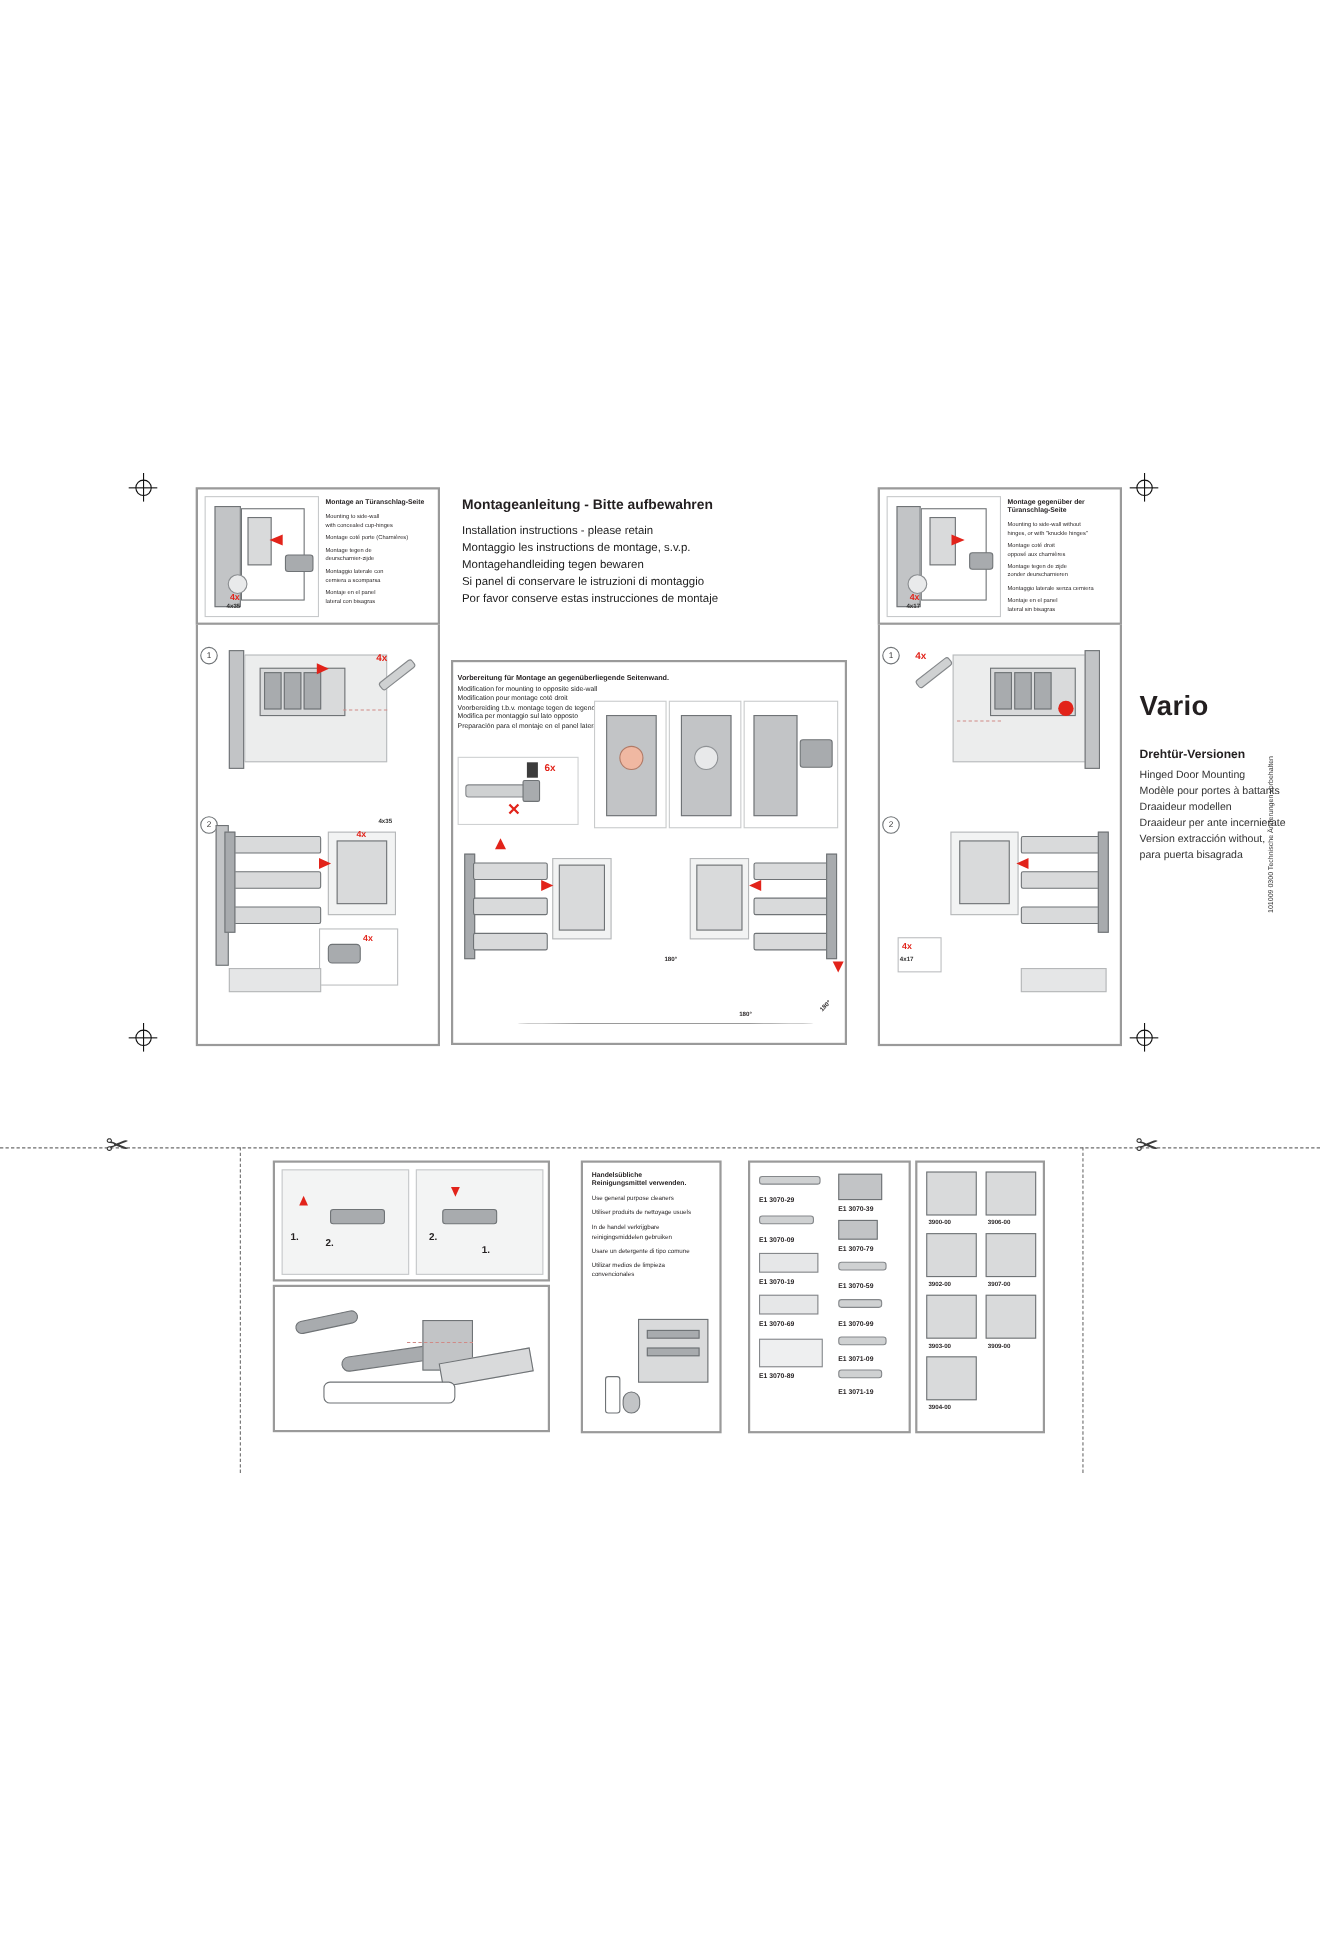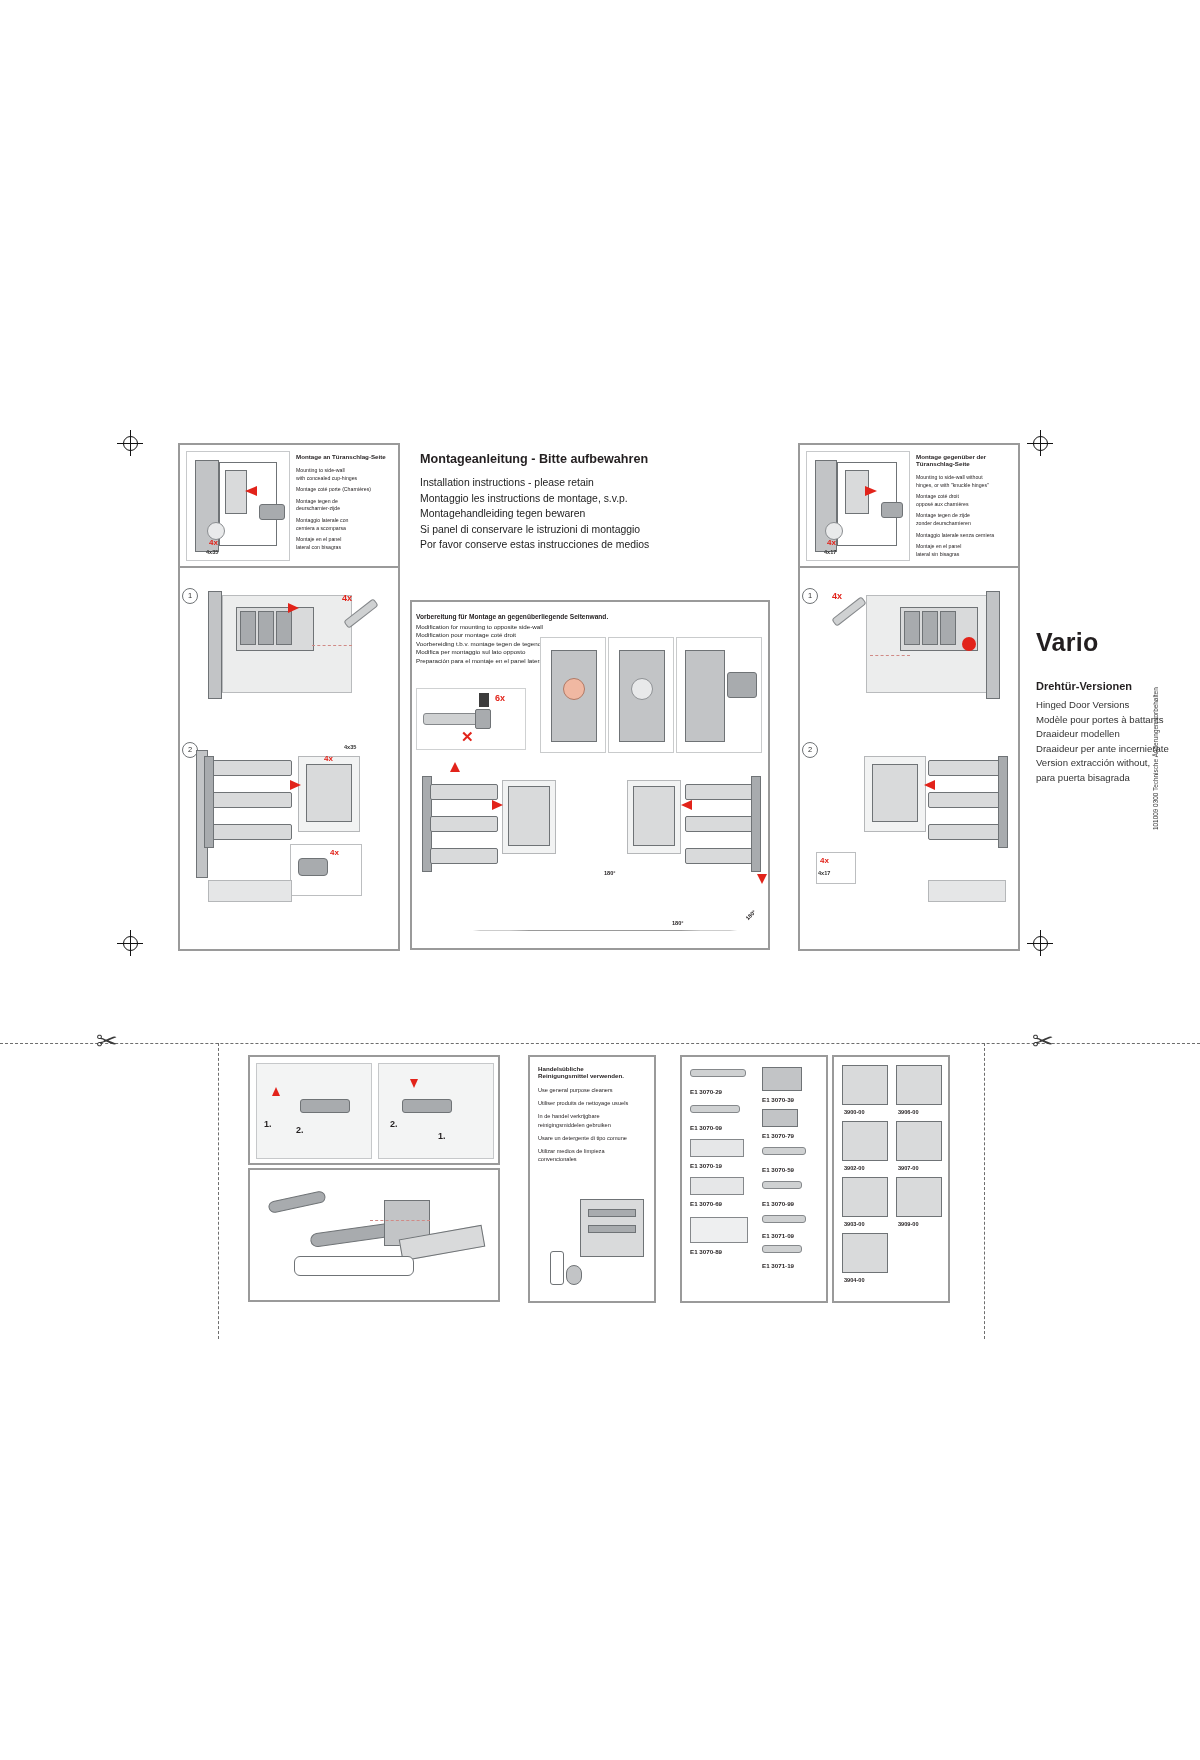--- a/index.html
+++ b/index.html
@@ -213,21 +213,21 @@
     <div class="bx" style="left:112px;top:40px;width:0;height:0;border-top:5px solid transparent;border-bottom:5px solid transparent;border-right:11px solid #e2231a;"></div>
     <div class="bx" style="left:116px;top:140px;width:78px;height:22px;background:#e5e6e7;border:1px solid #b5b7b9;"></div>
   </div>
 
   <div class="titleblk">
     <div class="t1">Montageanleitung - Bitte aufbewahren</div>
     <div class="t2">Installation instructions - please retain</div>
     <div class="t2">Montaggio les instructions de montage, s.v.p.</div>
     <div class="t2">Montagehandleiding tegen bewaren</div>
     <div class="t2">Si panel di conservare le istruzioni di montaggio</div>
-    <div class="t2">Por favor conserve estas instrucciones de medios</div>
+    <div class="t2">Por favor conserve estas instrucciones de montaje</div>
   </div>
 
   <div class="midframe"></div>
   <div class="prepbox">
     <div class="h">Vorbereitung für Montage an gegenüberliegende Seitenwand.</div>
     <div class="l">Modification for mounting to opposite side-wall</div>
     <div class="l">Modification pour montage coté droit</div>
     <div class="l">Voorbereiding t.b.v. montage tegen de tegenoverliggende zijwand</div>
     <div class="l">Modifica per montaggio sul lato opposto</div>
     <div class="l">Preparación para el montaje en el panel lateral derecho</div>
@@ -276,21 +276,21 @@
   </div>
 
   <div class="lbl" style="left:604px;top:870px;">180°</div>
   <div class="lbl" style="left:672px;top:920px;">180°</div>
   <div class="lbl" style="left:745px;top:912px;transform:rotate(-45deg);">180°</div>
   <div class="dotline" style="left:470px;top:930px;width:270px;border-top:1px dashed #9a9a9a;border-radius:50%;"></div>
 
   <div class="vario">Vario</div>
   <div class="rtitle">Drehtür-Versionen</div>
   <div class="rlist">
-    <div>Hinged Door Versions</div>
+    <div>Hinged Door Mounting</div>
     <div>Modèle pour portes à battants</div>
     <div>Draaideur modellen</div>
     <div>Draaideur per ante incernierate</div>
     <div>Version extracción without,</div>
     <div>para puerta bisagrada</div>
   </div>
   <div class="vertcode">101009  0300  Technische Änderungen vorbehalten</div>
 
   <div class="bb" style="left:248px;top:1055px;width:252px;height:110px;">
     <div class="bx" style="left:6px;top:6px;width:116px;height:96px;background:#f3f4f4;border:1px solid #c6c8ca;"></div>

